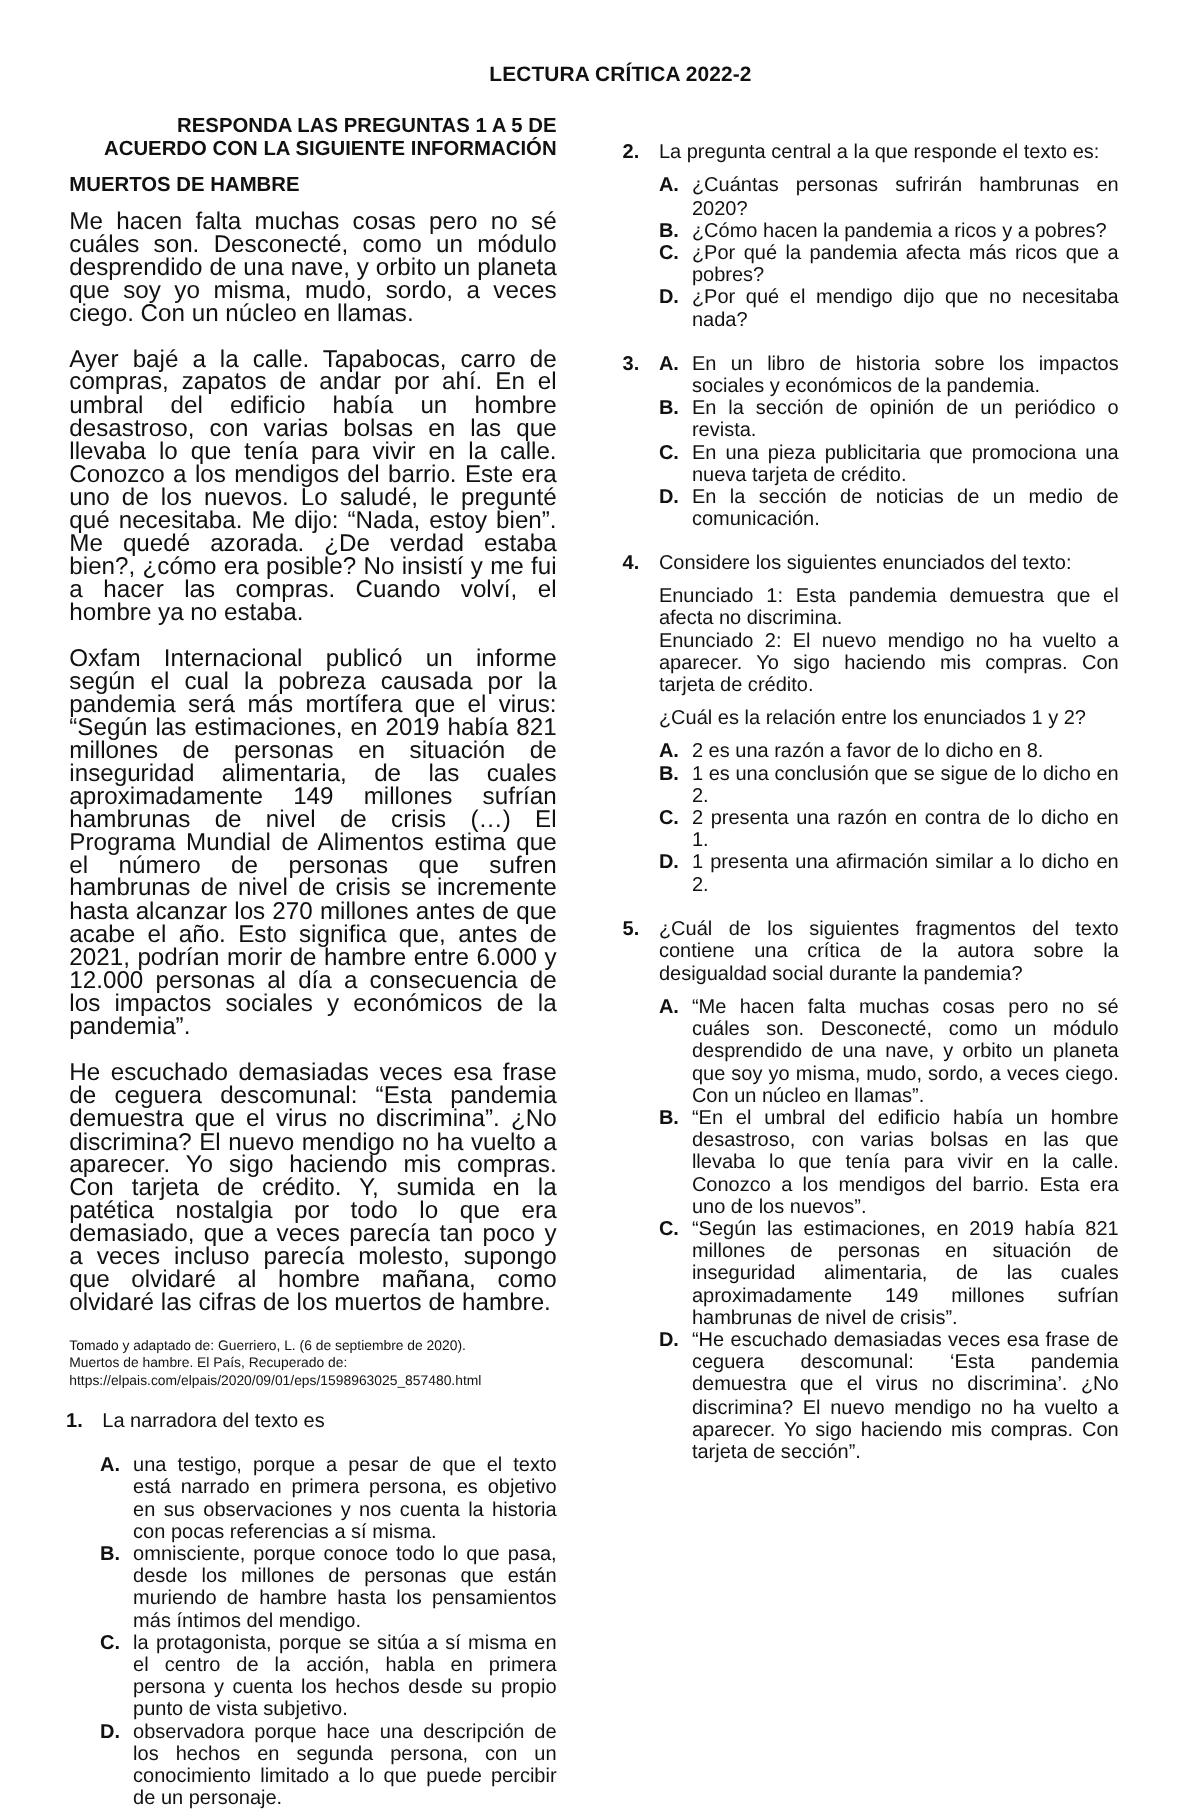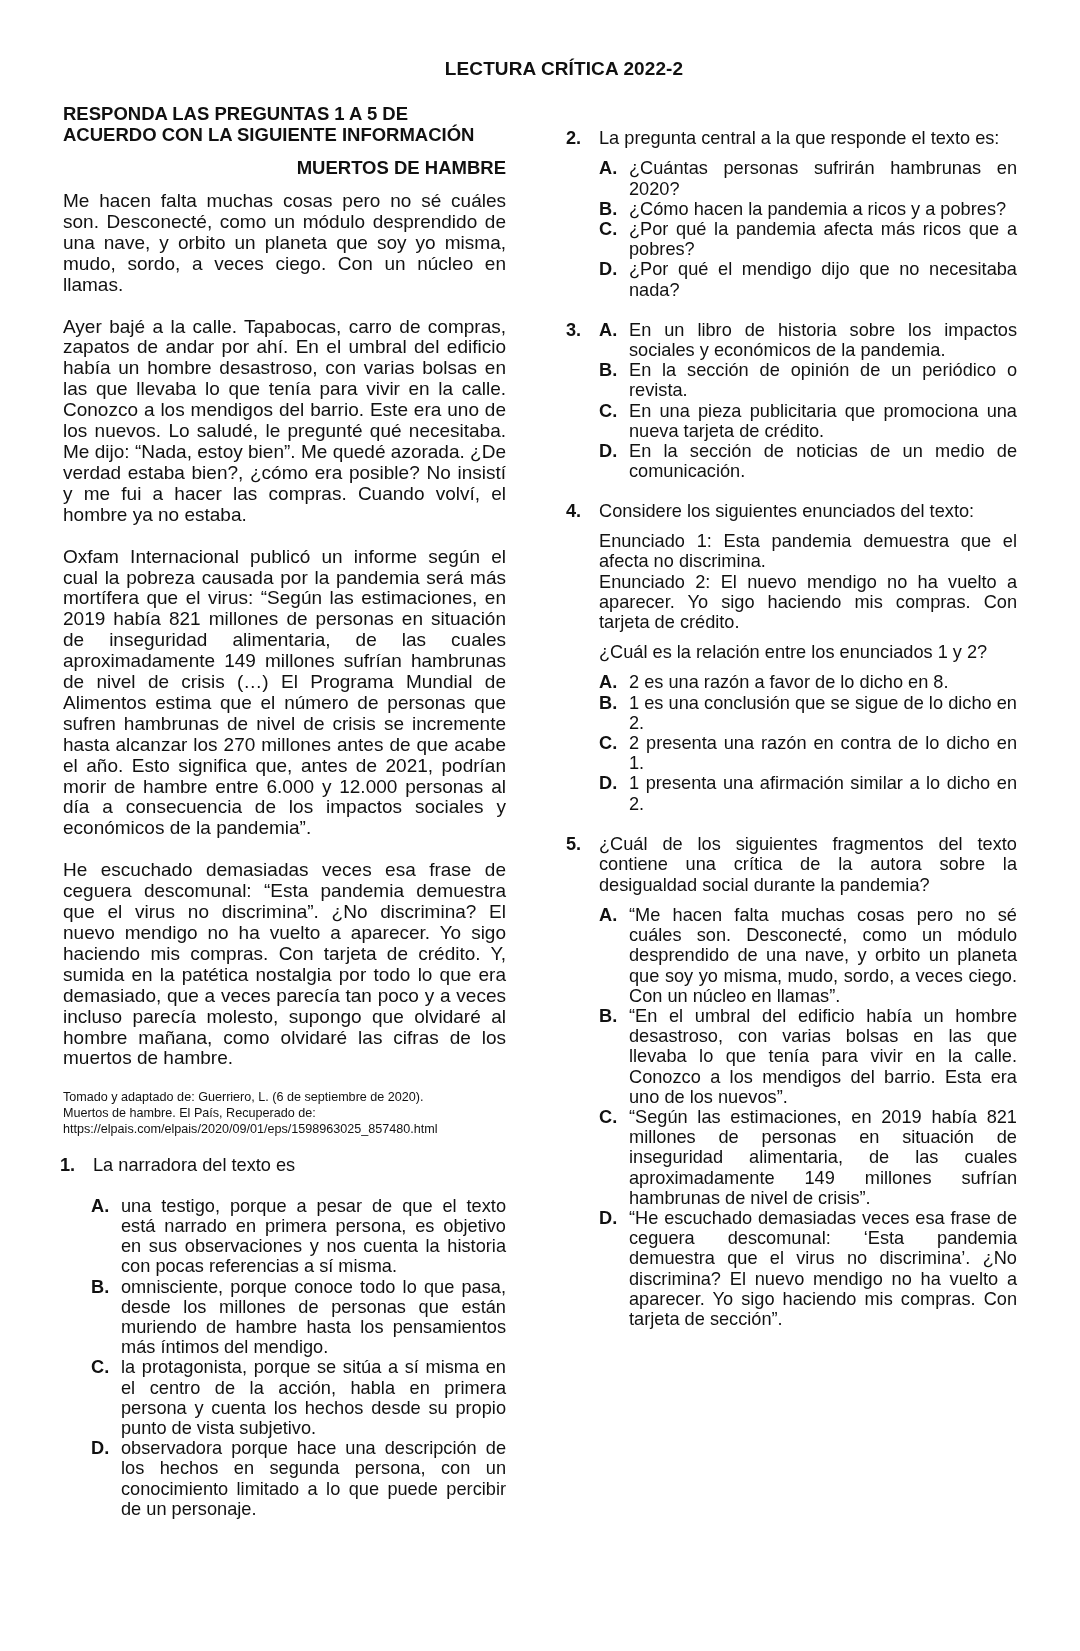--- a/index.html
+++ b/index.html
@@ -10,29 +10,29 @@
     .page-title {
       position: absolute; left: 0; right: 0; top: 58px;
       text-align: center; font-weight: bold; font-size: 19px;
       padding-left: 48px; letter-spacing: 0.1px;
     }
     .col { position: absolute; top: 103px; }
     .col-left { left: 63px; width: 443px; }
     .col-right { left: 569px; width: 448px; top: 128px; }
 
     .instr {
-      text-align: left; font-weight: bold; font-size: 18.5px; line-height: 21px;
+      text-align: right; font-weight: bold; font-size: 18.5px; line-height: 21px;
       margin: 0 0 12px 0;
     }
     .story-title {
-      text-align: right; font-weight: bold; font-size: 18.5px; line-height: 21px;
+      text-align: left; font-weight: bold; font-size: 18.5px; line-height: 21px;
       margin: 0 0 13px 0;
     }
     .para {
-      font-size: 19px; line-height: 20.9px; text-align: justify;
+      font-size: 22px; line-height: 20.9px; text-align: justify;
       margin: 0 0 21px 0; hyphens: none;
     }
     .source {
       text-align: left; font-size: 12.6px; line-height: 16px;
       margin: -1px 6px 18px 0;
     }
 
     .q { position: relative; margin: 0 0 20px 0; }
     .q-num {
       position: absolute; left: -3px; top: 0; font-weight: bold; font-size: 18.2px; line-height: 21px;

